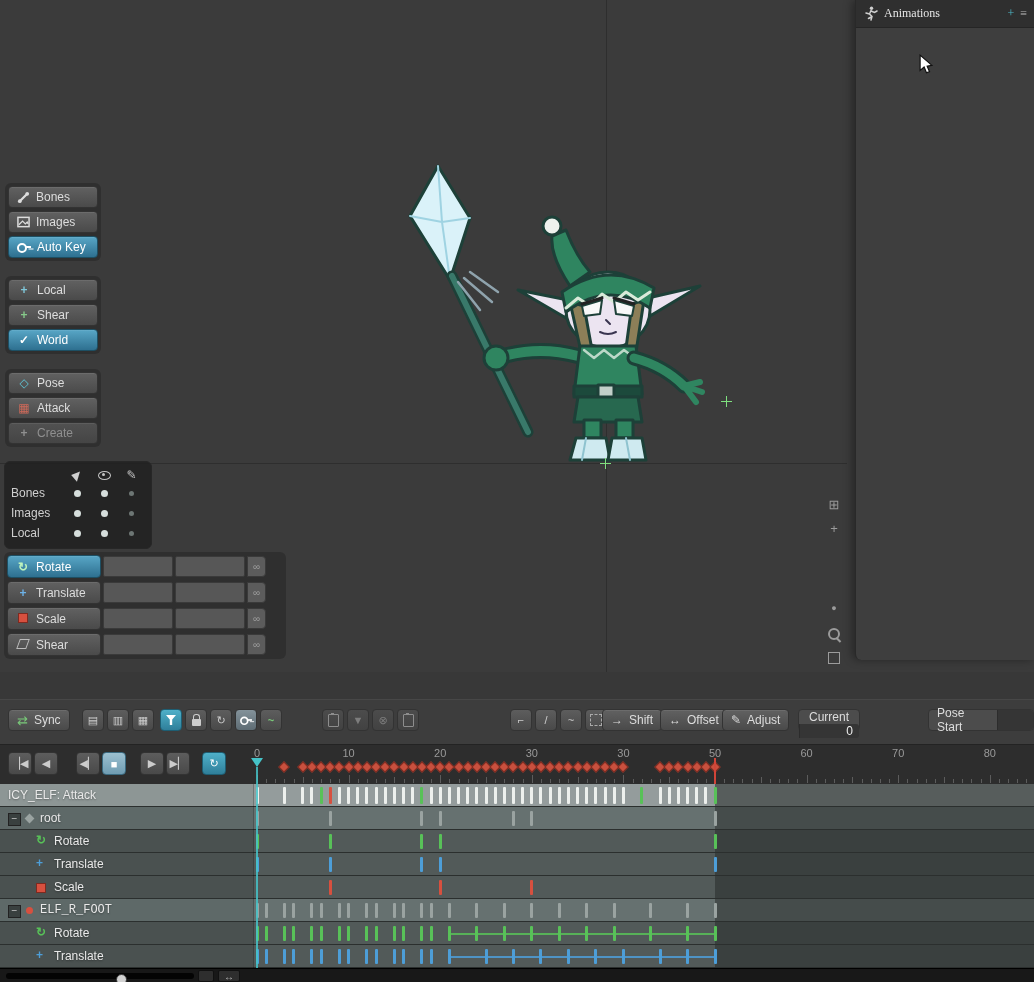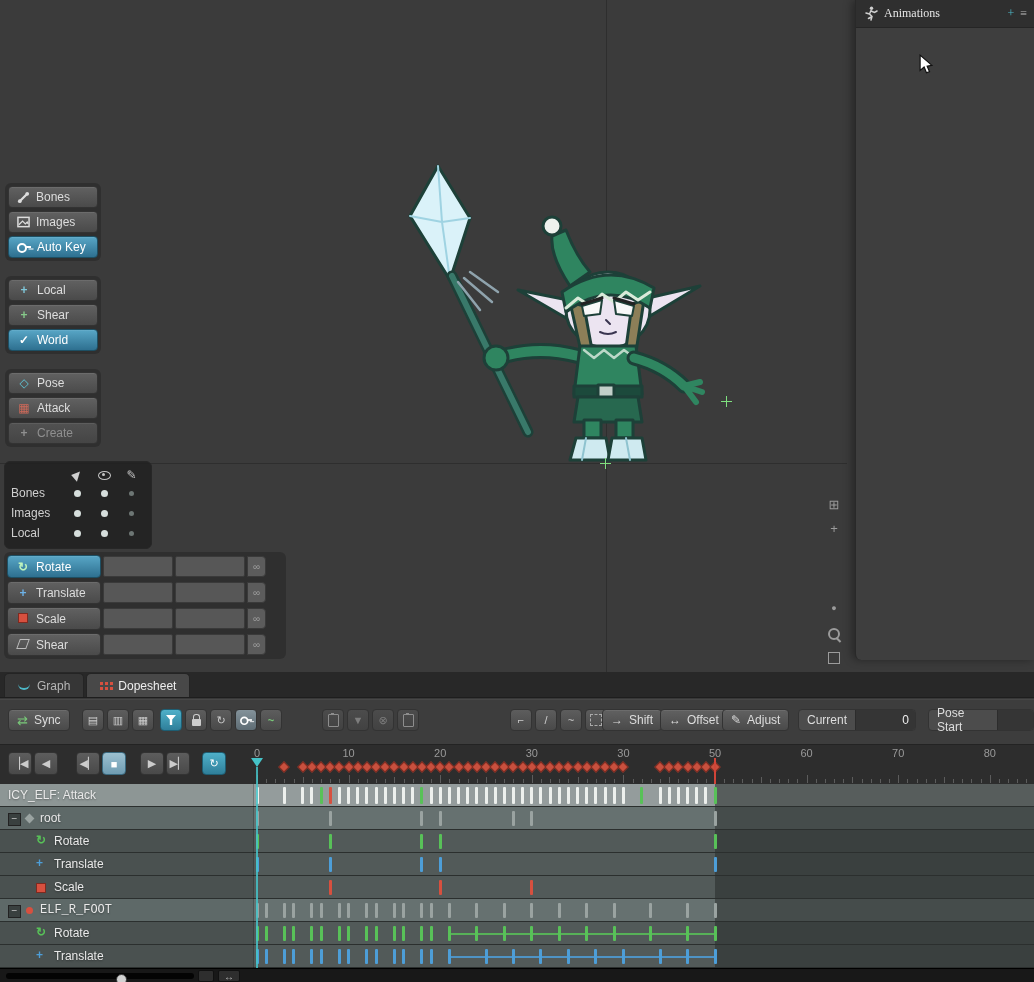--- a/index.html
+++ b/index.html
@@ -356,30 +356,20 @@
       <span class="anim-hicon">≡</span>
     </div>
   </div>
 
   <svg id="mouse-cursor" width="16" height="20" viewBox="0 0 12 17">
     <path d="M1,1 L1,14 L4.4,11 L6.4,16 L9,15 L7,10.3 L11,9.6 Z" fill="#fff" stroke="#111" stroke-width="1"></path>
   </svg>
 
   <div id="bottom">
 
-    <div id="tabbar">
-      <div class="tab">
-        <span class="graph-ic"></span>
-        <span>Graph</span>
-      </div>
-      <div class="tab active">
-        <span class="dope-ic"></span>
-        <span>Dopesheet</span>
-      </div>
-    </div>
 
     <div id="dstoolbar">
       <div class="btn" style="position:absolute;left:8px;top:9px;">
         <span class="sync-ic">⇄</span>
         <span>Sync</span>
       </div>
       <div class="tbg" style="left:82px">
         <span class="ibtn">▤</span>
         <span class="ibtn">▥</span>
         <span class="ibtn">▦</span>
@@ -420,21 +410,21 @@
         <span>Shift</span>
       </div>
       <div class="btn" style="position:absolute;left:660px;top:9px;">
         <span>↔</span>
         <span>Offset</span>
       </div>
       <div class="btn" style="position:absolute;left:722px;top:9px;">
         <span>✎</span>
         <span>Adjust</span>
       </div>
-      <div class="pill" style="left:798px;">
+      <div class="pill" style="left:798px;flex-direction:column;">
         <span class="plabel">Current</span>
         <span class="pfield" style="width:60px">0</span>
       </div>
       <div class="pill" style="left:928px;">
         <span class="plabel">Pose Start</span>
         <span class="pfield" style="width:38px"></span>
       </div>
     </div>
 
     <div id="timeline-band">

